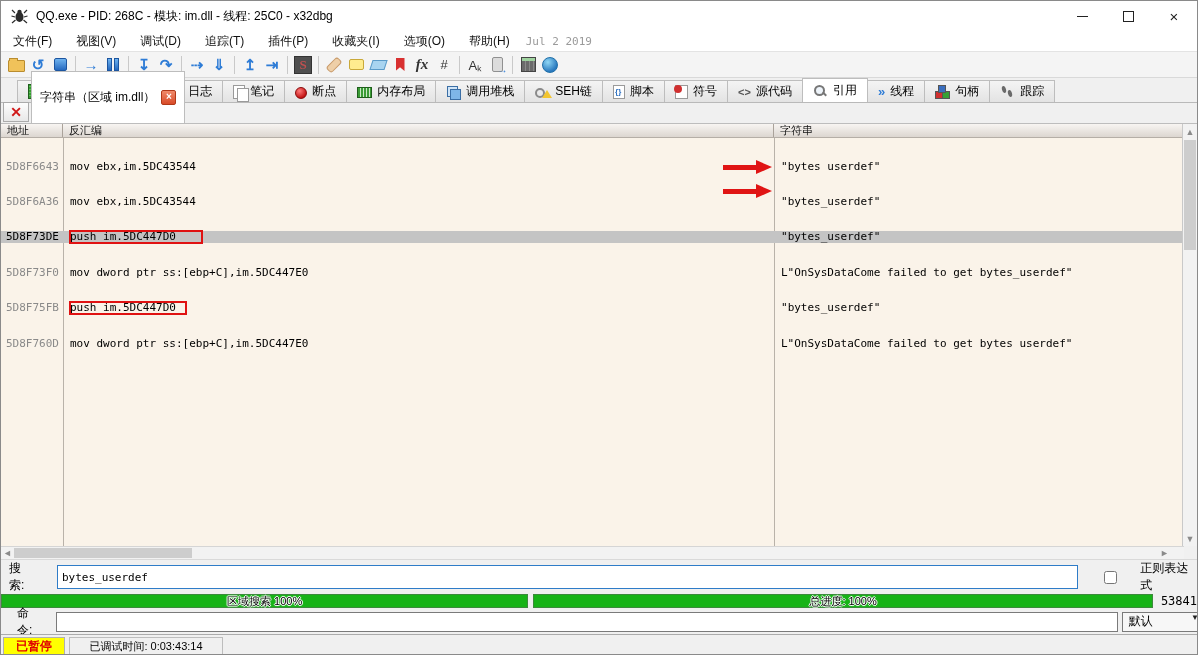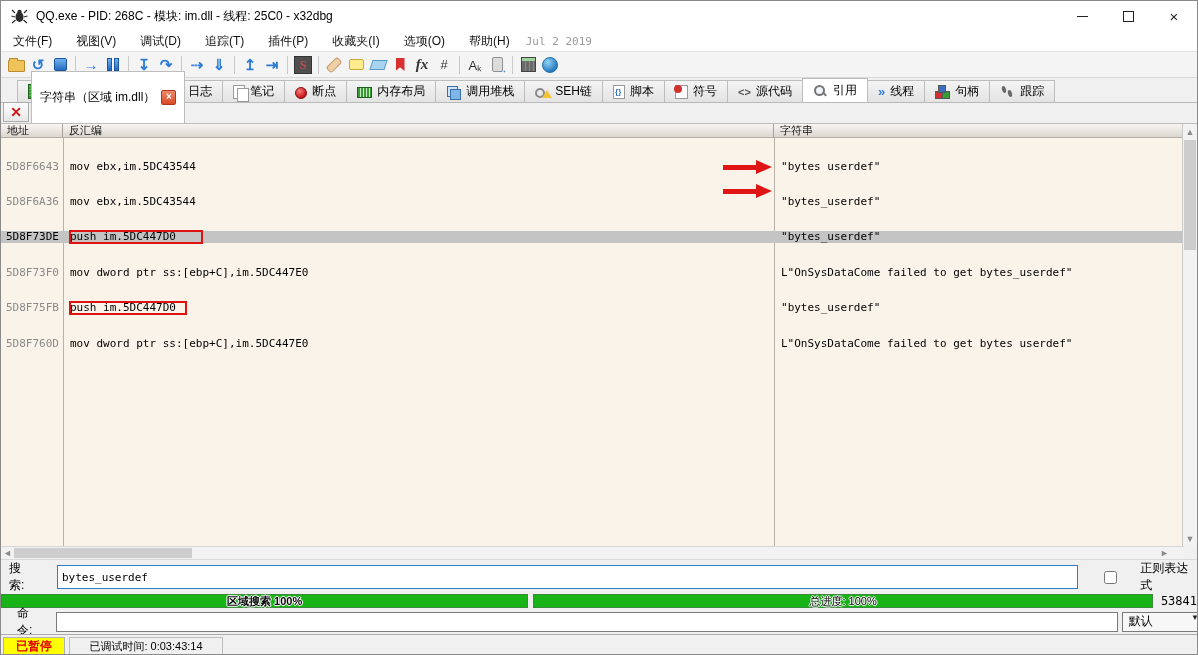--- a/index.html
+++ b/index.html
@@ -100,21 +100,21 @@
   .hs-thumb{position:absolute;left:13px;top:1px;width:178px;height:10px;background:#cdcdcd;}
   
   .searchrow{position:absolute;left:0;top:558px;width:100%;height:34px;background:#f0f0f0;display:flex;align-items:center;border-top:1px solid #d9d9d9;gap:16px;}
   .lbl{font-size:12px;color:#000;margin:0 6px 0 8px;}
   .search-input{width:1068px;height:22px;border:1px solid #2e7cc8;background:#fff;font-family:"DejaVu Sans Mono",monospace;font-size:11px;padding:0 4px;outline:none;}
   .regex-box{margin-left:10px;width:13px;height:13px;}
   .regex-lbl{font-size:12px;margin-left:4px;}
   
   .progrow{position:absolute;left:0;top:592px;width:100%;height:16px;display:flex;align-items:center;}
   .pbar{height:14px;background:#17b317;border:1px solid #3c8a3c;box-sizing:border-box;display:flex;align-items:center;justify-content:center;font-size:11px;color:#000;text-shadow:0 0 2px #fff,1px 0 0 #fff,-1px 0 0 #fff,0 1px 0 #fff,0 -1px 0 #fff;}
-  .pbar1{margin-left:0;width:554px;font-weight:bold;}
+  .pbar1{margin-left:0;width:554px;}
   .pbar2{margin-left:5px;width:651px;}
   .pcount{margin-left:8px;font-size:12px;font-family:"DejaVu Sans Mono",monospace;}
   
   .cmdrow{position:absolute;left:8px;top:609px;width:100%;height:24px;display:flex;align-items:center;}
   .cmd-input{margin-left:6px;width:1062px;height:18px;border:1px solid #7a7a7a;background:#fff;font-family:"DejaVu Sans Mono",monospace;font-size:11px;padding:0 4px;outline:none;}
   .cmd-combo{margin-left:4px;width:84px;height:20px;border:1px solid #7a7a7a;background:#f7f7f7;display:flex;font-size:12px;padding-left:6px;box-sizing:border-box;position:relative;}
   .cmd-combo .dd{position:absolute;right:5px;font-size:8px;color:#222;}
   
   .statusbar{position:absolute;left:0;top:633px;width:100%;height:22px;background:#f0f0f0;border-top:1px solid #ababab;display:flex;align-items:center;font-size:12px;}
   .st-state{margin-left:2px;width:60px;height:17px;background:#ffff00;border:1px solid #b0b0b0;color:#e00000;font-weight:bold;display:flex;align-items:center;justify-content:center;}

